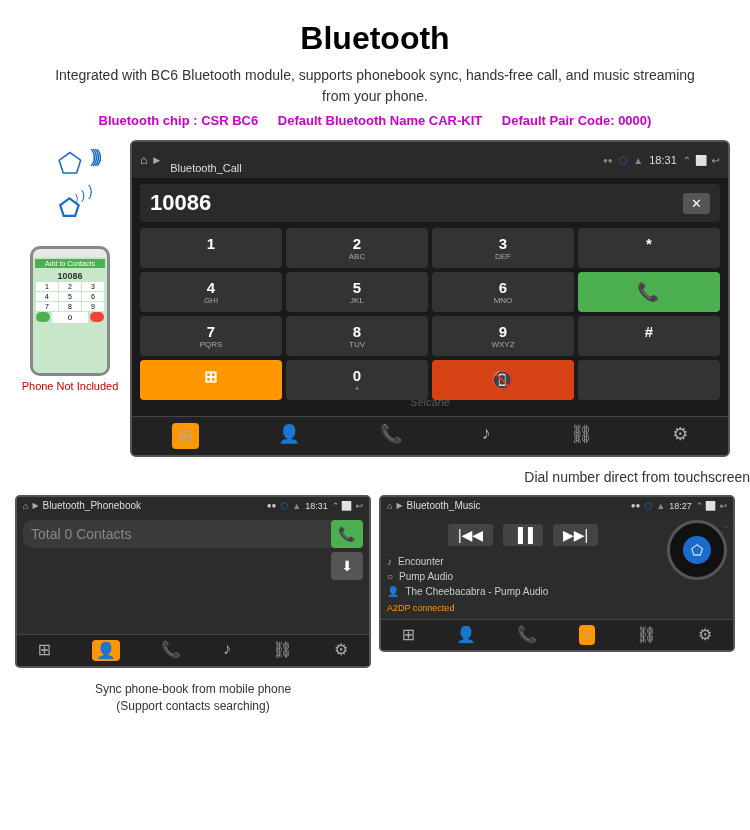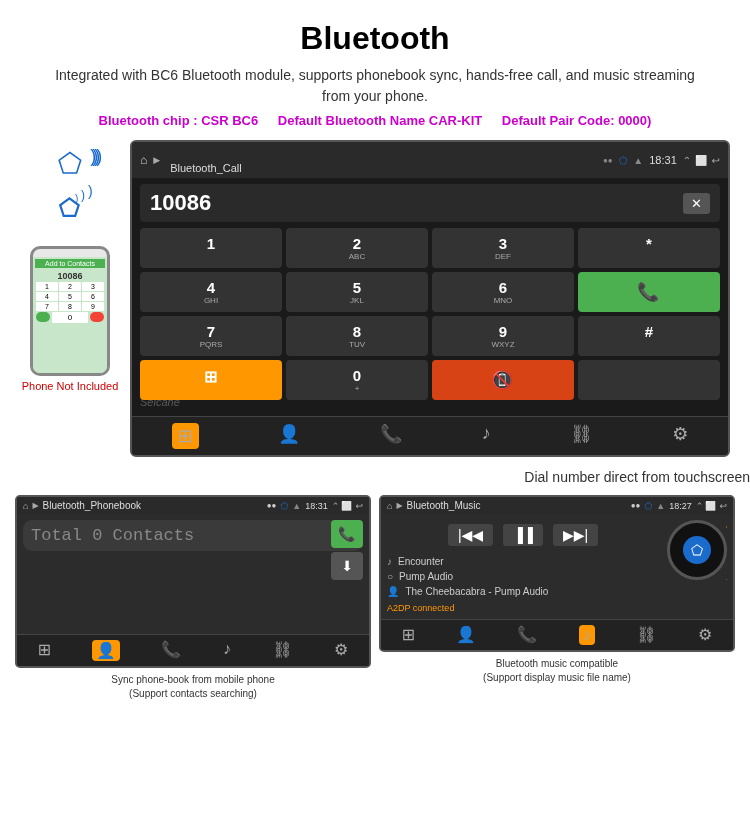--- a/index.html
+++ b/index.html
@@ -228,21 +228,21 @@
       background: #d84315;
       border-radius: 4px;
       display: flex;
       align-items: center;
       justify-content: center;
       color: white;
       font-size: 18px;
     }
 
     .watermark {
-      text-align: left;
+      text-align: center;
       color: rgba(180,180,180,0.4);
       font-size: 11px;
       font-style: italic;
       margin: -4px 0 2px;
     }
 
     .hu-navbar {
       background: #222;
       display: flex;
       justify-content: space-around;
@@ -282,23 +282,23 @@
     }
     .bottom-hu {
       width: 100%;
       background: #1a1a1a;
       border-radius: 5px;
       border: 2px solid #555;
       overflow: hidden;
     }
     .bottom-caption {
       text-align: center;
-      font-size: 10px;
+      font-size: 12px;
       color: #333;
-      margin-top: 5px;
+      margin-top: 13px;
       line-height: 1.4;
     }
 
     
     .pb-statusbar {
       background: #2a2a2a;
       display: flex;
       align-items: center;
       padding: 3px 6px;
       gap: 4px;
@@ -309,23 +309,22 @@
     .pb-content {
       background: #2c2c2c;
       padding: 6px;
       min-height: 120px;
     }
     .pb-contacts-bar {
       background: #3a3a3a;
       border-radius: 9px;
       padding: 6px 8px;
       color: #888;
-      font-size: 17px;
+      font-size: 14px;
       margin-bottom: 6px;
-      font-family: Liberation Mono, monospace;
     }
     .pb-side-btns {
       float: right;
       display: flex;
       flex-direction: column;
       gap: 4px;
       margin-left: 6px;
     }
     .pb-btn {
       background: #4caf50;
@@ -681,19 +680,15 @@
 
       <div class="pb-navbar">
         <span class="pb-nav-icon">⊞</span>
         <span class="pb-nav-icon">👤</span>
         <span class="pb-nav-icon">📞</span>
         <span class="pb-nav-icon active">♪</span>
         <span class="pb-nav-icon">⛓</span>
         <span class="pb-nav-icon">⚙</span>
       </div>
     </div>
-    <div class="bottom-caption">
-      <span>Bluetooth music compatible</span><br>
-      <span>(Support display music file name)</span>
-    </div>
   </div>
 
 </div>
 
 </body></html>

